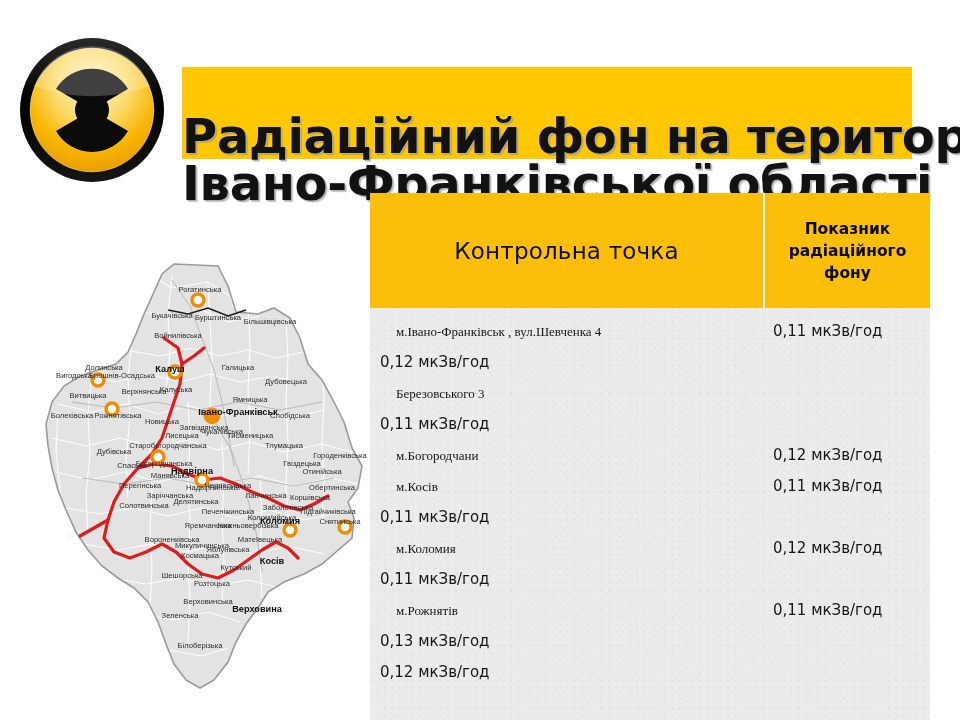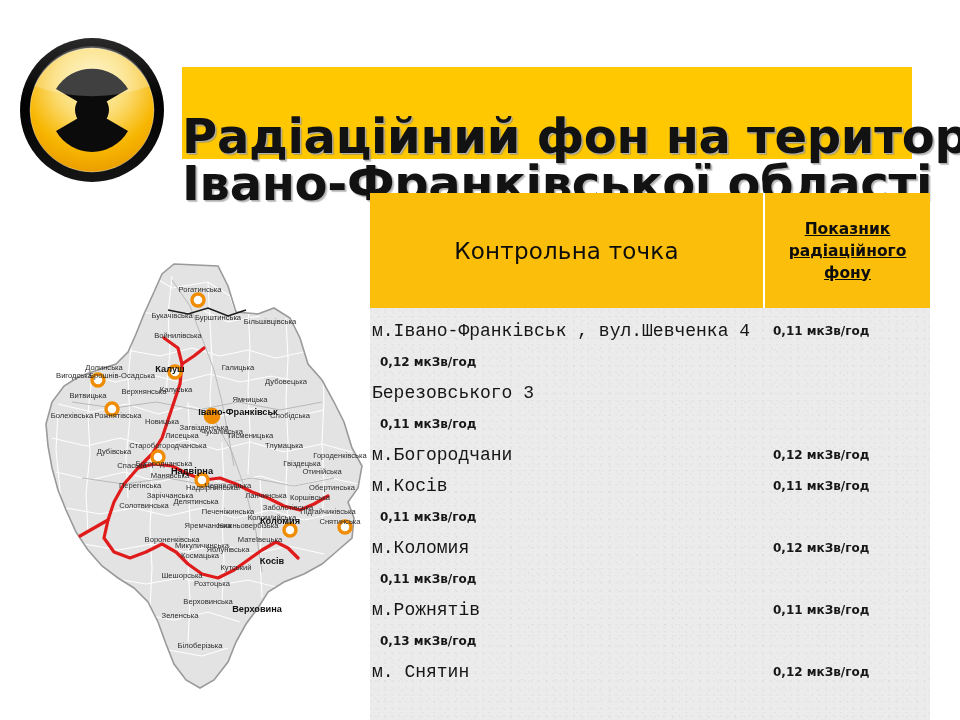--- a/index.html
+++ b/index.html
@@ -40,44 +40,44 @@
   .tbl-head { display: flex; width: 560px; height: 115px; }
   .th {
     background: #fbbe0a;
     color: #0d0d0d;
     display: flex; align-items: center; justify-content: center;
     text-align: center;
     font-family: "DejaVu Sans", sans-serif;
   }
   .th-point { width: 393px; font-size: 23px; font-weight: normal; letter-spacing: .2px; }
   .th-val   { width: 167px; font-size: 15.5px; font-weight: bold; line-height: 22px;
-              border-left: 2px solid #ffffff; text-decoration: underline; }
+              border-left: 2px solid #ffffff; }
 
   .tbl-body {
     position: relative; width: 560px; height: 412px; overflow: hidden;
     background:
       repeating-linear-gradient(0deg, rgba(0,0,0,.022) 0px, rgba(0,0,0,0) 1px, rgba(0,0,0,.018) 2px, rgba(0,0,0,0) 3px),
       repeating-linear-gradient(90deg, rgba(0,0,0,.02) 0px, rgba(0,0,0,0) 1px, rgba(0,0,0,.015) 2px, rgba(0,0,0,0) 3px),
       radial-gradient(circle at 18% 22%, rgba(0,0,0,.035) 0 1px, transparent 1px),
       radial-gradient(circle at 62% 48%, rgba(0,0,0,.03) 0 1px, transparent 1px),
       radial-gradient(circle at 81% 77%, rgba(0,0,0,.03) 0 1px, transparent 1px),
       #f0f0f0;
     background-size: 3px 3px, 3px 3px, 7px 7px, 9px 9px, 11px 11px, auto;
   }
   .rows { position: absolute; left: 0; top: 8px; width: 560px; }
   .row { display: flex; height: 31px; align-items: flex-start; }
   .cell-point {
-    width: 393px; padding-left: 2px; padding-right: 4px;
-    font-family: Liberation Mono, monospace; font-size: 18px; line-height: 31px;
+    width: 393px; padding-left: 26px; padding-right: 4px;
+    font-family: Liberation Serif, serif; font-size: 13px; line-height: 31px;
     color: #161616; white-space: nowrap; overflow: hidden;
   }
   .cell-val {
     width: 167px; padding-left: 10px;
-    font-family: "DejaVu Sans", sans-serif; font-size: 12px; line-height: 31px;
-    color: #161616; white-space: nowrap; font-weight: bold;
+    font-family: "DejaVu Sans", sans-serif; font-size: 15px; line-height: 31px;
+    color: #161616; white-space: nowrap;
   }
   .row.cont .cell-point {  }
 
   
   .map { position: absolute; left: 22px; top: 252px; width: 348px; height: 442px; }
   .map svg { display: block; width: 348px; height: 442px; }
   .mlabel { font-family: "Liberation Sans", sans-serif; font-size: 7.6px; fill: #2b2b2b; }
   .mcity  { font-family: "Liberation Sans", sans-serif; font-size: 9.2px; font-weight: bold; fill: #101010; }
 </style>
 </head>
@@ -168,21 +168,20 @@
             <div class="cell-val">0,11 мкЗв/год</div>
           </div>
           <div class="row">
             <div class="cell-point">м.Рожнятів</div>
             <div class="cell-val">0,11 мкЗв/год</div>
           </div>
           <div class="row">
             <div class="cell-val">0,13 мкЗв/год</div>
           </div>
           <div class="row">
-            <div class="cell-point">м. Снятин</div>
             <div class="cell-val">0,12 мкЗв/год</div>
           </div>
         </div>
     </div>
   </div>
 
   <div class="map">
     <svg viewBox="0 0 348 442">
       <defs>
         <clipPath id="oblast">

